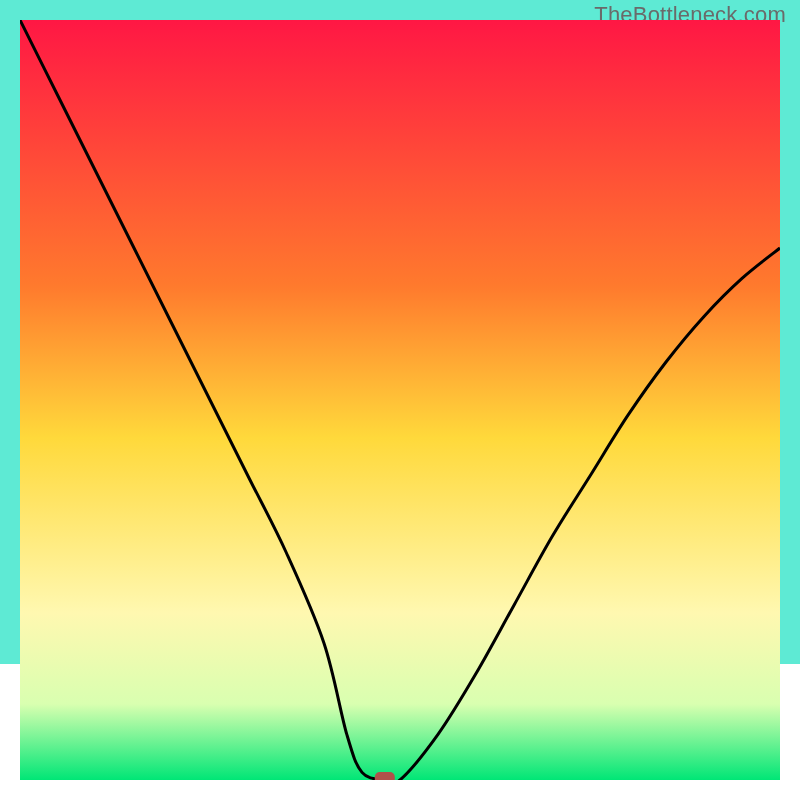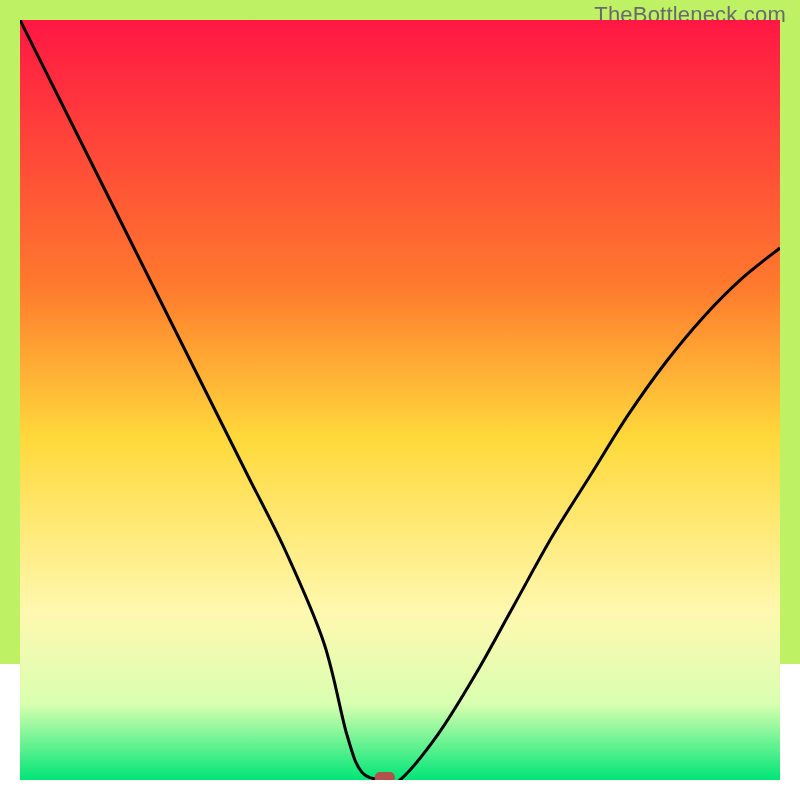--- a/index.html
+++ b/index.html
@@ -6,21 +6,21 @@
     margin: 0;
     padding: 0;
     width: 800px;
     height: 800px;
     overflow: hidden;
     font-family: Arial, Helvetica, sans-serif;
   }
   .frame {
     width: 800px;
     height: 664px;
-    background: #bef264;
+    background: #5eead4;
     position: relative;
     box-sizing: border-box;
   }
   .plot {
     position: absolute;
     left: 20px;
     top: 20px;
     width: 760px;
     height: 760px;
   }

